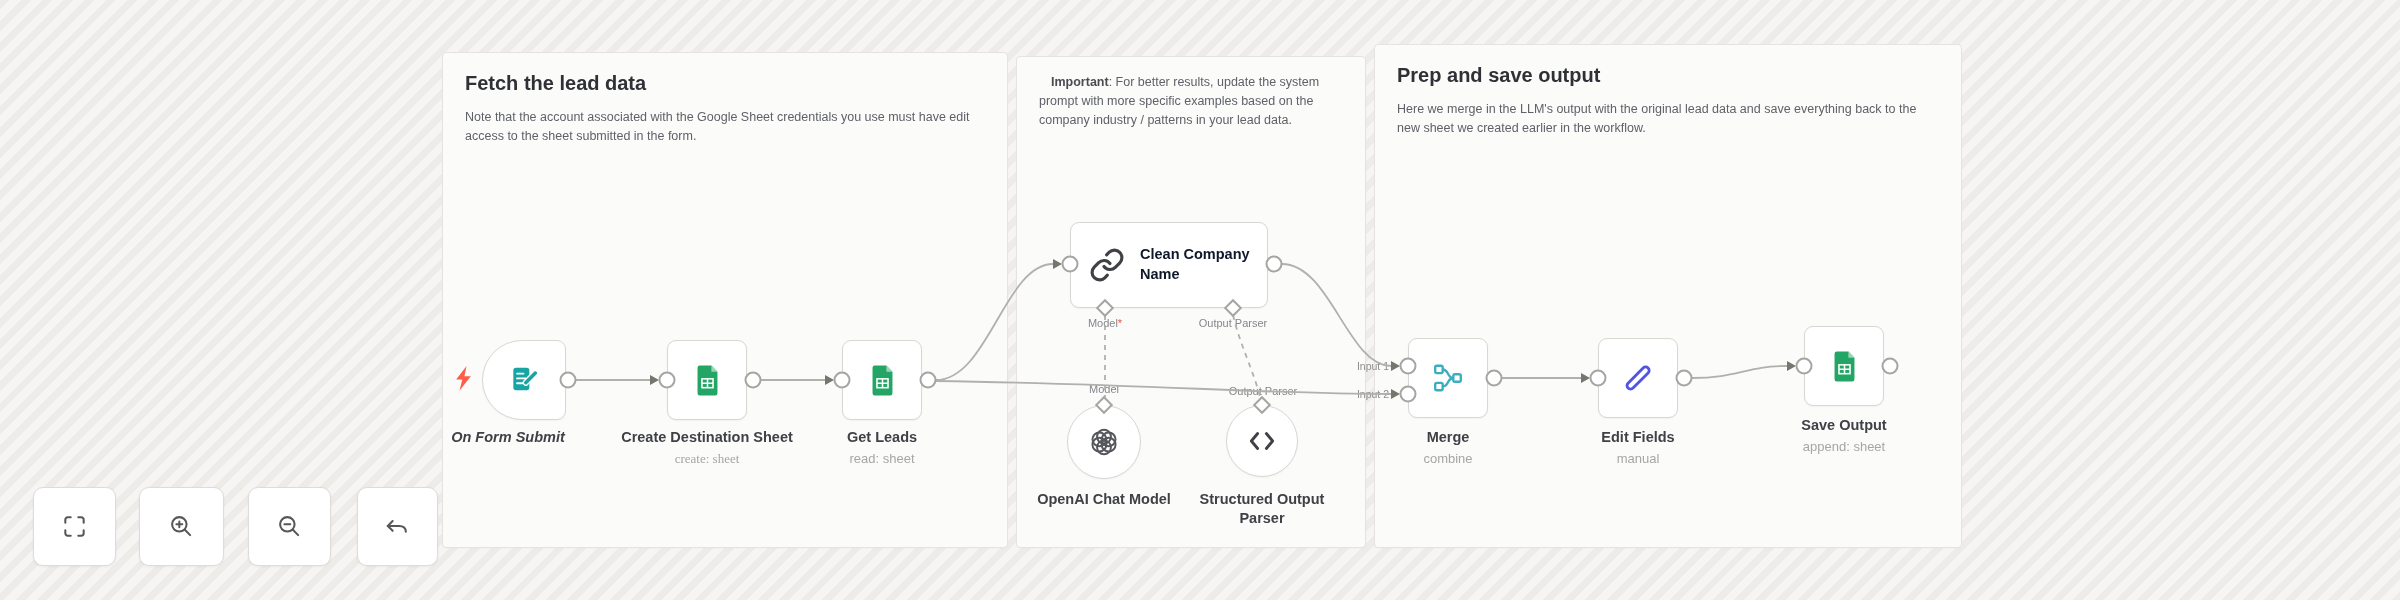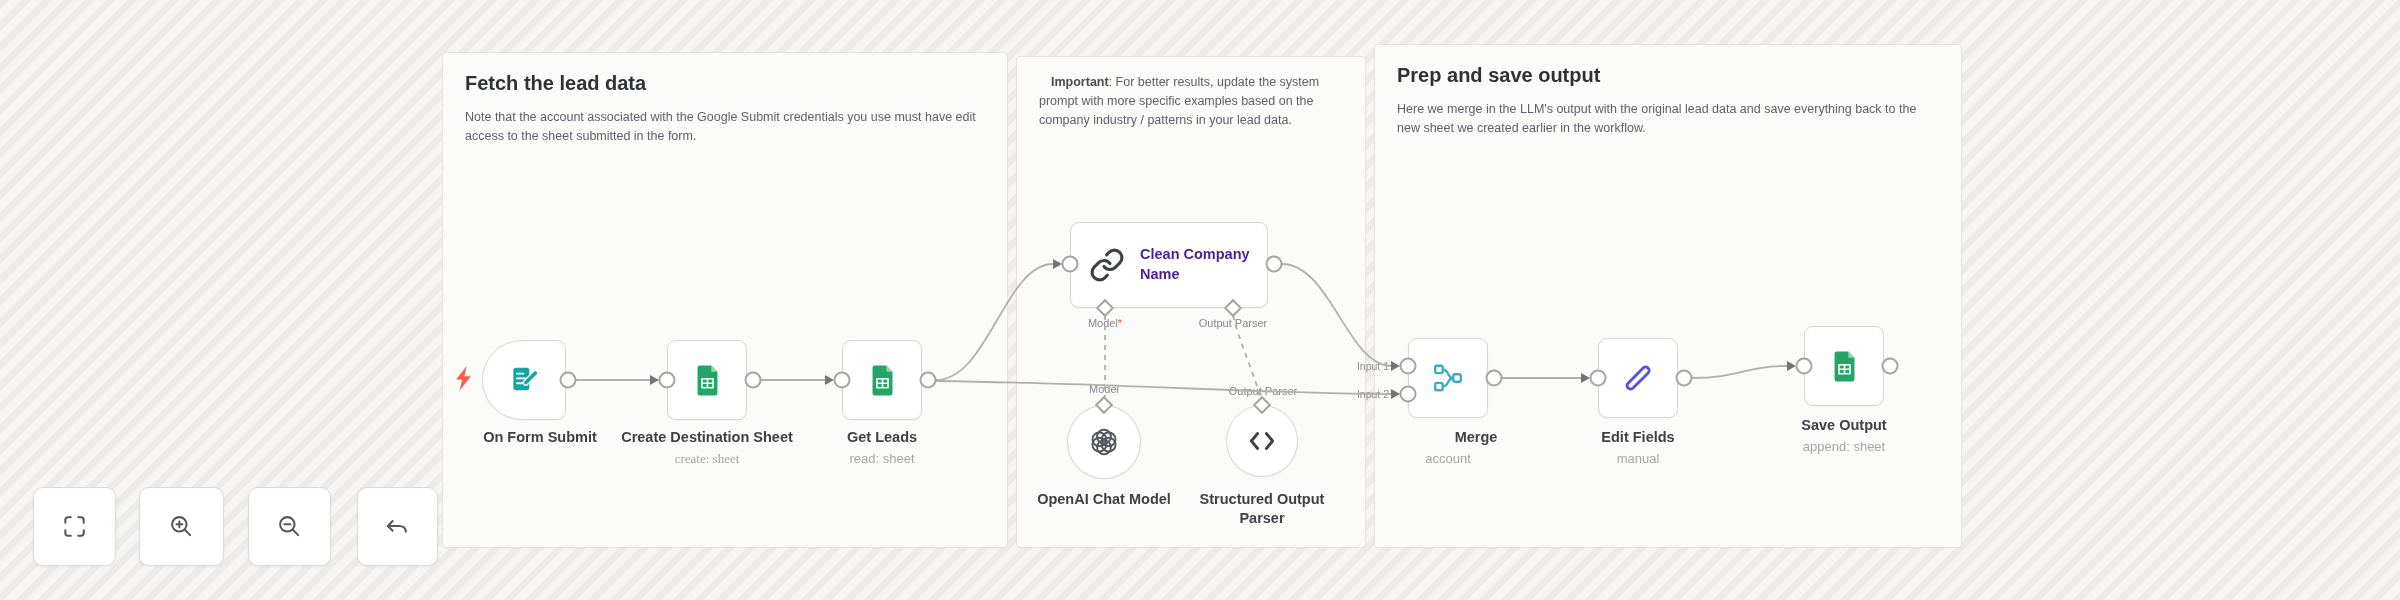--- a/index.html
+++ b/index.html
@@ -29,21 +29,21 @@
   .node-label{
     position:absolute;text-align:center;font-size:14.5px;font-weight:600;color:#3f4146;
     transform:translateX(-50%);white-space:nowrap;line-height:1.3;
   }
   .node-label.wrap{white-space:normal;}
   .node-sub{
     position:absolute;text-align:left;font-size:13px;color:#a6a6a2;
     transform:translateX(-50%);white-space:nowrap;
   }
   .chain-inner{display:flex;align-items:center;gap:15px;padding:0 14px 0 18px;}
-  .chain-title{font-size:14.5px;font-weight:600;color:#4c1d95;line-height:1.35;width:122px;}
+  .chain-title{font-size:14.5px;font-weight:600;color:#0f172a;line-height:1.35;width:122px;}
   
   .ep-label{
     position:absolute;font-size:11px;color:#84868c;transform:translateX(-50%);white-space:nowrap;
   }
   .ep-label .req{color:#e2574a;}
   .input-label{
     position:absolute;font-size:10.5px;color:#8d8d8a;transform:translate(-100%,-50%);white-space:nowrap;
   }
   
   svg.wires{position:absolute;left:0;top:0;pointer-events:none;}
@@ -55,21 +55,21 @@
   }
   .lightning{position:absolute;}
 </style>
 </head>
 <body>
 
 <div id="canvas">
 
   <div class="sticky" style="left:442px;top:52px;width:566px;height:496px;">
     <h2>Fetch the lead data</h2>
-    <p>Note that the account associated with the Google Submit credentials you use must have edit access to the sheet submitted in the form.</p>
+    <p>Note that the account associated with the Google Sheet credentials you use must have edit access to the sheet submitted in the form.</p>
   </div>
 
   <div class="sticky" style="left:1016px;top:56px;width:350px;height:492px;">
     <p><b>Important</b><span>: For better results, update the system prompt with more specific examples based on the company industry / patterns in your lead data.</span></p>
   </div>
 
   <div class="sticky" style="left:1374px;top:44px;width:588px;height:504px;">
     <h2>Prep and save output</h2>
     <p>Here we merge in the LLM's output with the original lead data and save everything back to the new sheet we created earlier in the workflow.</p>
   </div>
@@ -80,21 +80,21 @@
 
   <div class="node trigger" style="left:482px;top:340px;width:84px;height:80px;">
     <svg width="32" height="32" viewBox="0 0 30 30">
       <rect x="5" y="3.5" width="15" height="21" rx="2.5" fill="#16a5a3"></rect>
       <path d="M8.5 9 h6 M8.5 13.5 h8 M8.5 18 h5" stroke="#ffffff" stroke-width="1.8" stroke-linecap="round" fill="none"></path>
       <g transform="rotate(45 20 14)">
         <rect x="17.8" y="4" width="4.6" height="17" rx="1.8" fill="#16a5a3" stroke="#ffffff" stroke-width="1.3"></rect>
       </g>
     </svg>
   </div>
-  <div class="node-label" style="left:540px;top:428px;">On Form Submit</div>
+  <div class="node-label" style="left:508px;top:428px;font-style:italic;">On Form Submit</div>
 
   <div class="node" style="left:667px;top:340px;width:80px;height:80px;">
     <svg width="27" height="31" viewBox="0 0 24 28">
       <path d="M5 0.5 H15.5 L21 6 V25.5 A2 2 0 0 1 19 27.5 H5 A2 2 0 0 1 3 25.5 V2.5 A2 2 0 0 1 5 0.5 Z" fill="#23a566"></path>
       <path d="M15.5 0.5 L21 6 H15.5 Z" fill="#9bd6b4"></path>
       <rect x="7" y="12.5" width="10" height="8" fill="none" stroke="#ffffff" stroke-width="1.4"></rect>
       <path d="M7 16.5 H17 M12 12.5 V20.5" stroke="#ffffff" stroke-width="1.4"></path>
     </svg>
   </div>
   <div class="node-label" style="left:707px;top:428px;">Create Destination Sheet</div>
@@ -146,22 +146,22 @@
     <svg width="32" height="32" viewBox="0 0 30 30">
       <g fill="none" stroke="#3aaec0" stroke-width="2.2" stroke-linejoin="round">
         <path d="M10 7 C16 7 14 15 20 15"></path>
         <path d="M10 23 C16 23 14 15 20 15"></path>
         <rect x="3" y="3.5" width="7" height="7" rx="1.5" fill="#ffffff"></rect>
         <rect x="3" y="19.5" width="7" height="7" rx="1.5" fill="#ffffff"></rect>
         <rect x="20" y="11.5" width="7" height="7" rx="1.5" fill="#ffffff"></rect>
       </g>
     </svg>
   </div>
-  <div class="node-label" style="left:1448px;top:428px;margin-left:28px;">Merge</div>
-  <div class="node-sub" style="left:1448px;top:451px;">account</div>
+  <div class="node-label" style="left:1448px;top:428px;">Merge</div>
+  <div class="node-sub" style="left:1448px;top:451px;">combine</div>
 
   <div class="node" style="left:1598px;top:338px;width:80px;height:80px;">
     <svg width="34" height="34" viewBox="0 0 30 30">
       <rect x="12" y="2.5" width="6.2" height="25" rx="3.1" transform="rotate(45 15 15)" fill="none" stroke="#5053e6" stroke-width="2.5"></rect>
     </svg>
   </div>
   <div class="node-label" style="left:1638px;top:428px;">Edit Fields</div>
   <div class="node-sub" style="left:1638px;top:451px;">manual</div>
 
   <div class="node" style="left:1804px;top:326px;width:80px;height:80px;">

